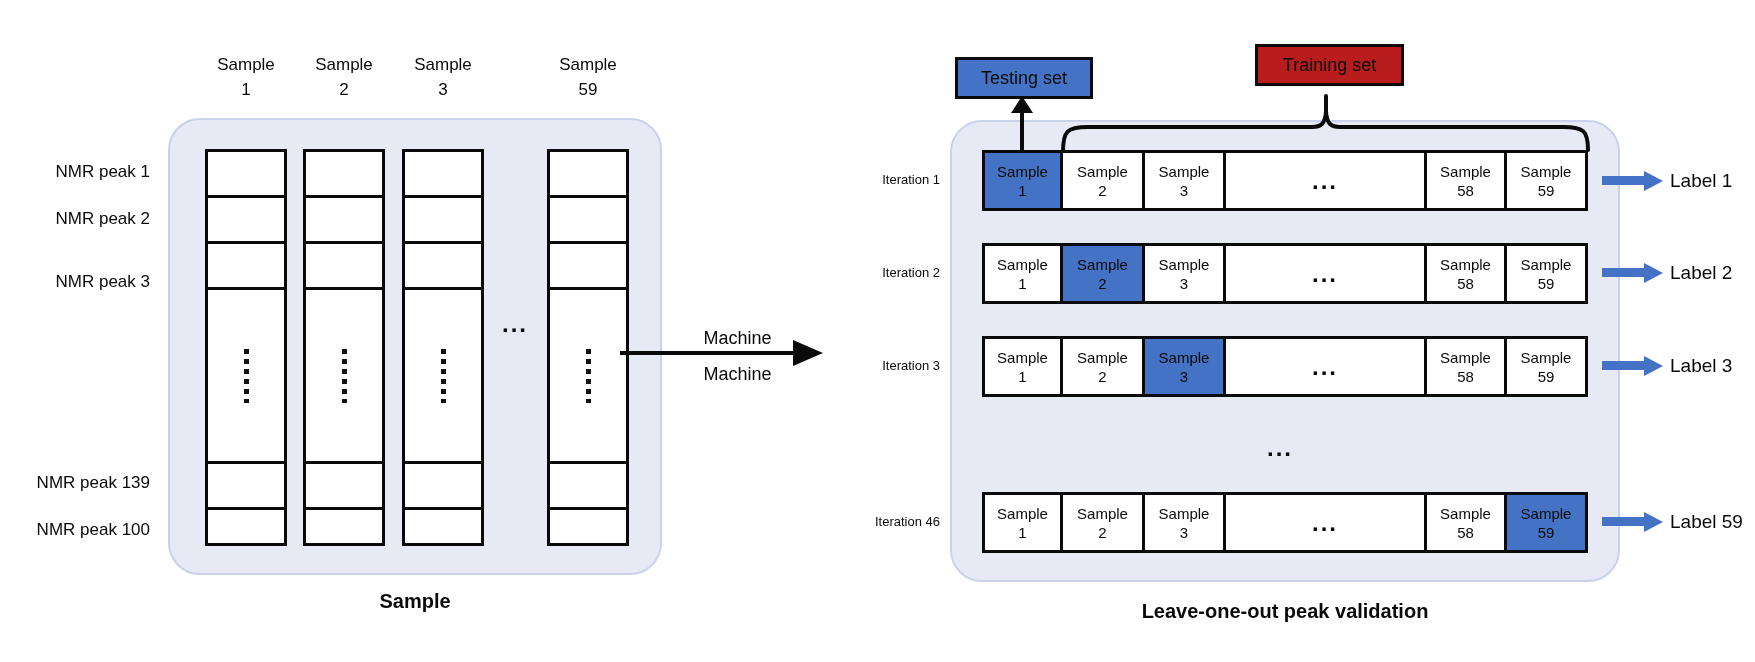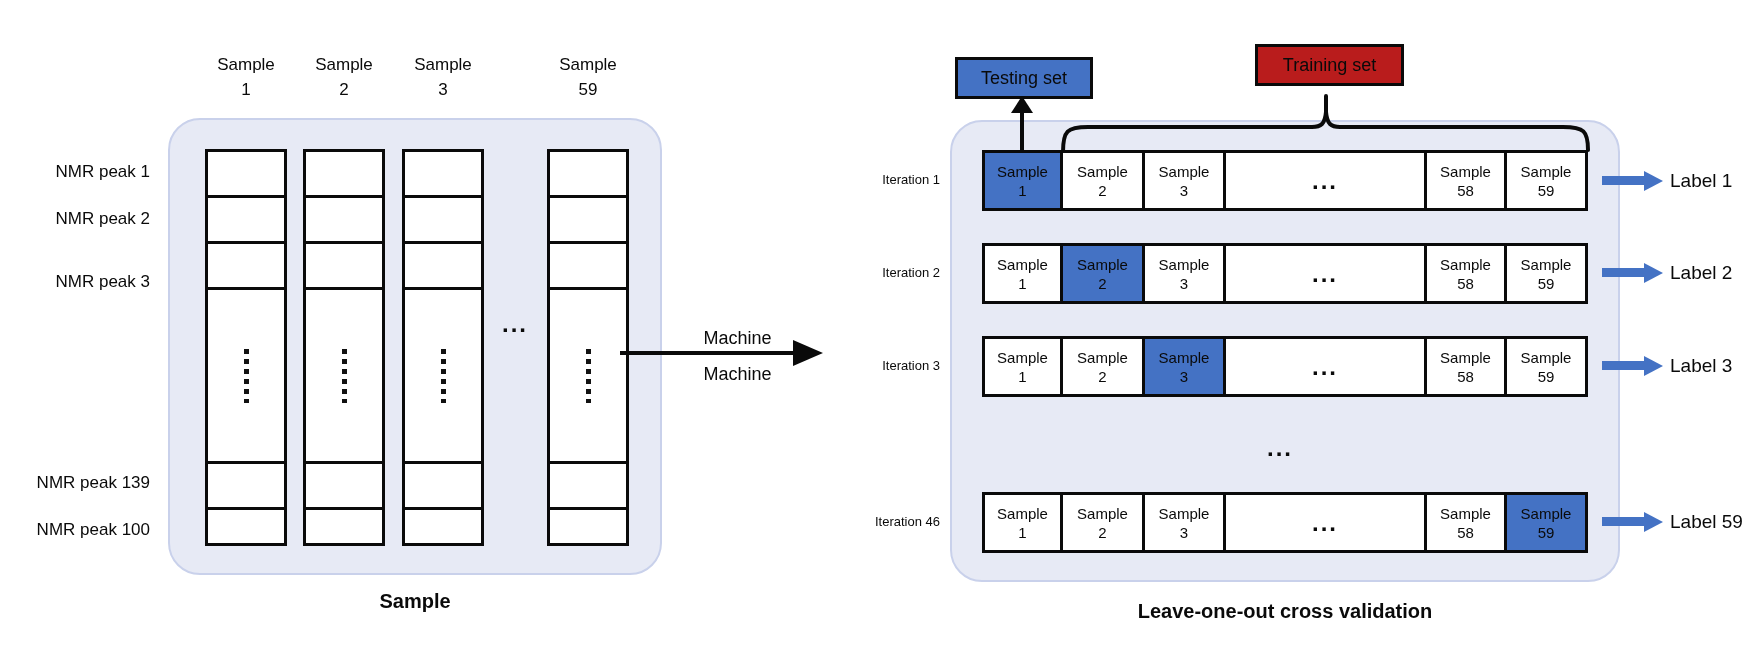--- a/index.html
+++ b/index.html
@@ -274,15 +274,15 @@
   <div class="out-label" id="ol-2">Label 2</div>
 
   <div class="out-arrow-body" id="oa-3"></div>
   <div class="out-arrow-head" id="oh-3"></div>
   <div class="out-label" id="ol-3">Label 3</div>
 
   <div class="out-arrow-body" id="oa-59"></div>
   <div class="out-arrow-head" id="oh-59"></div>
   <div class="out-label" id="ol-59">Label 59</div>
 
-  <div class="caption" id="loocv-caption">Leave-one-out cross validation</div>
+  <div class="caption" id="loocv-caption">Leave-one-out peak validation</div>
 
 </div>
 
 </body></html>

